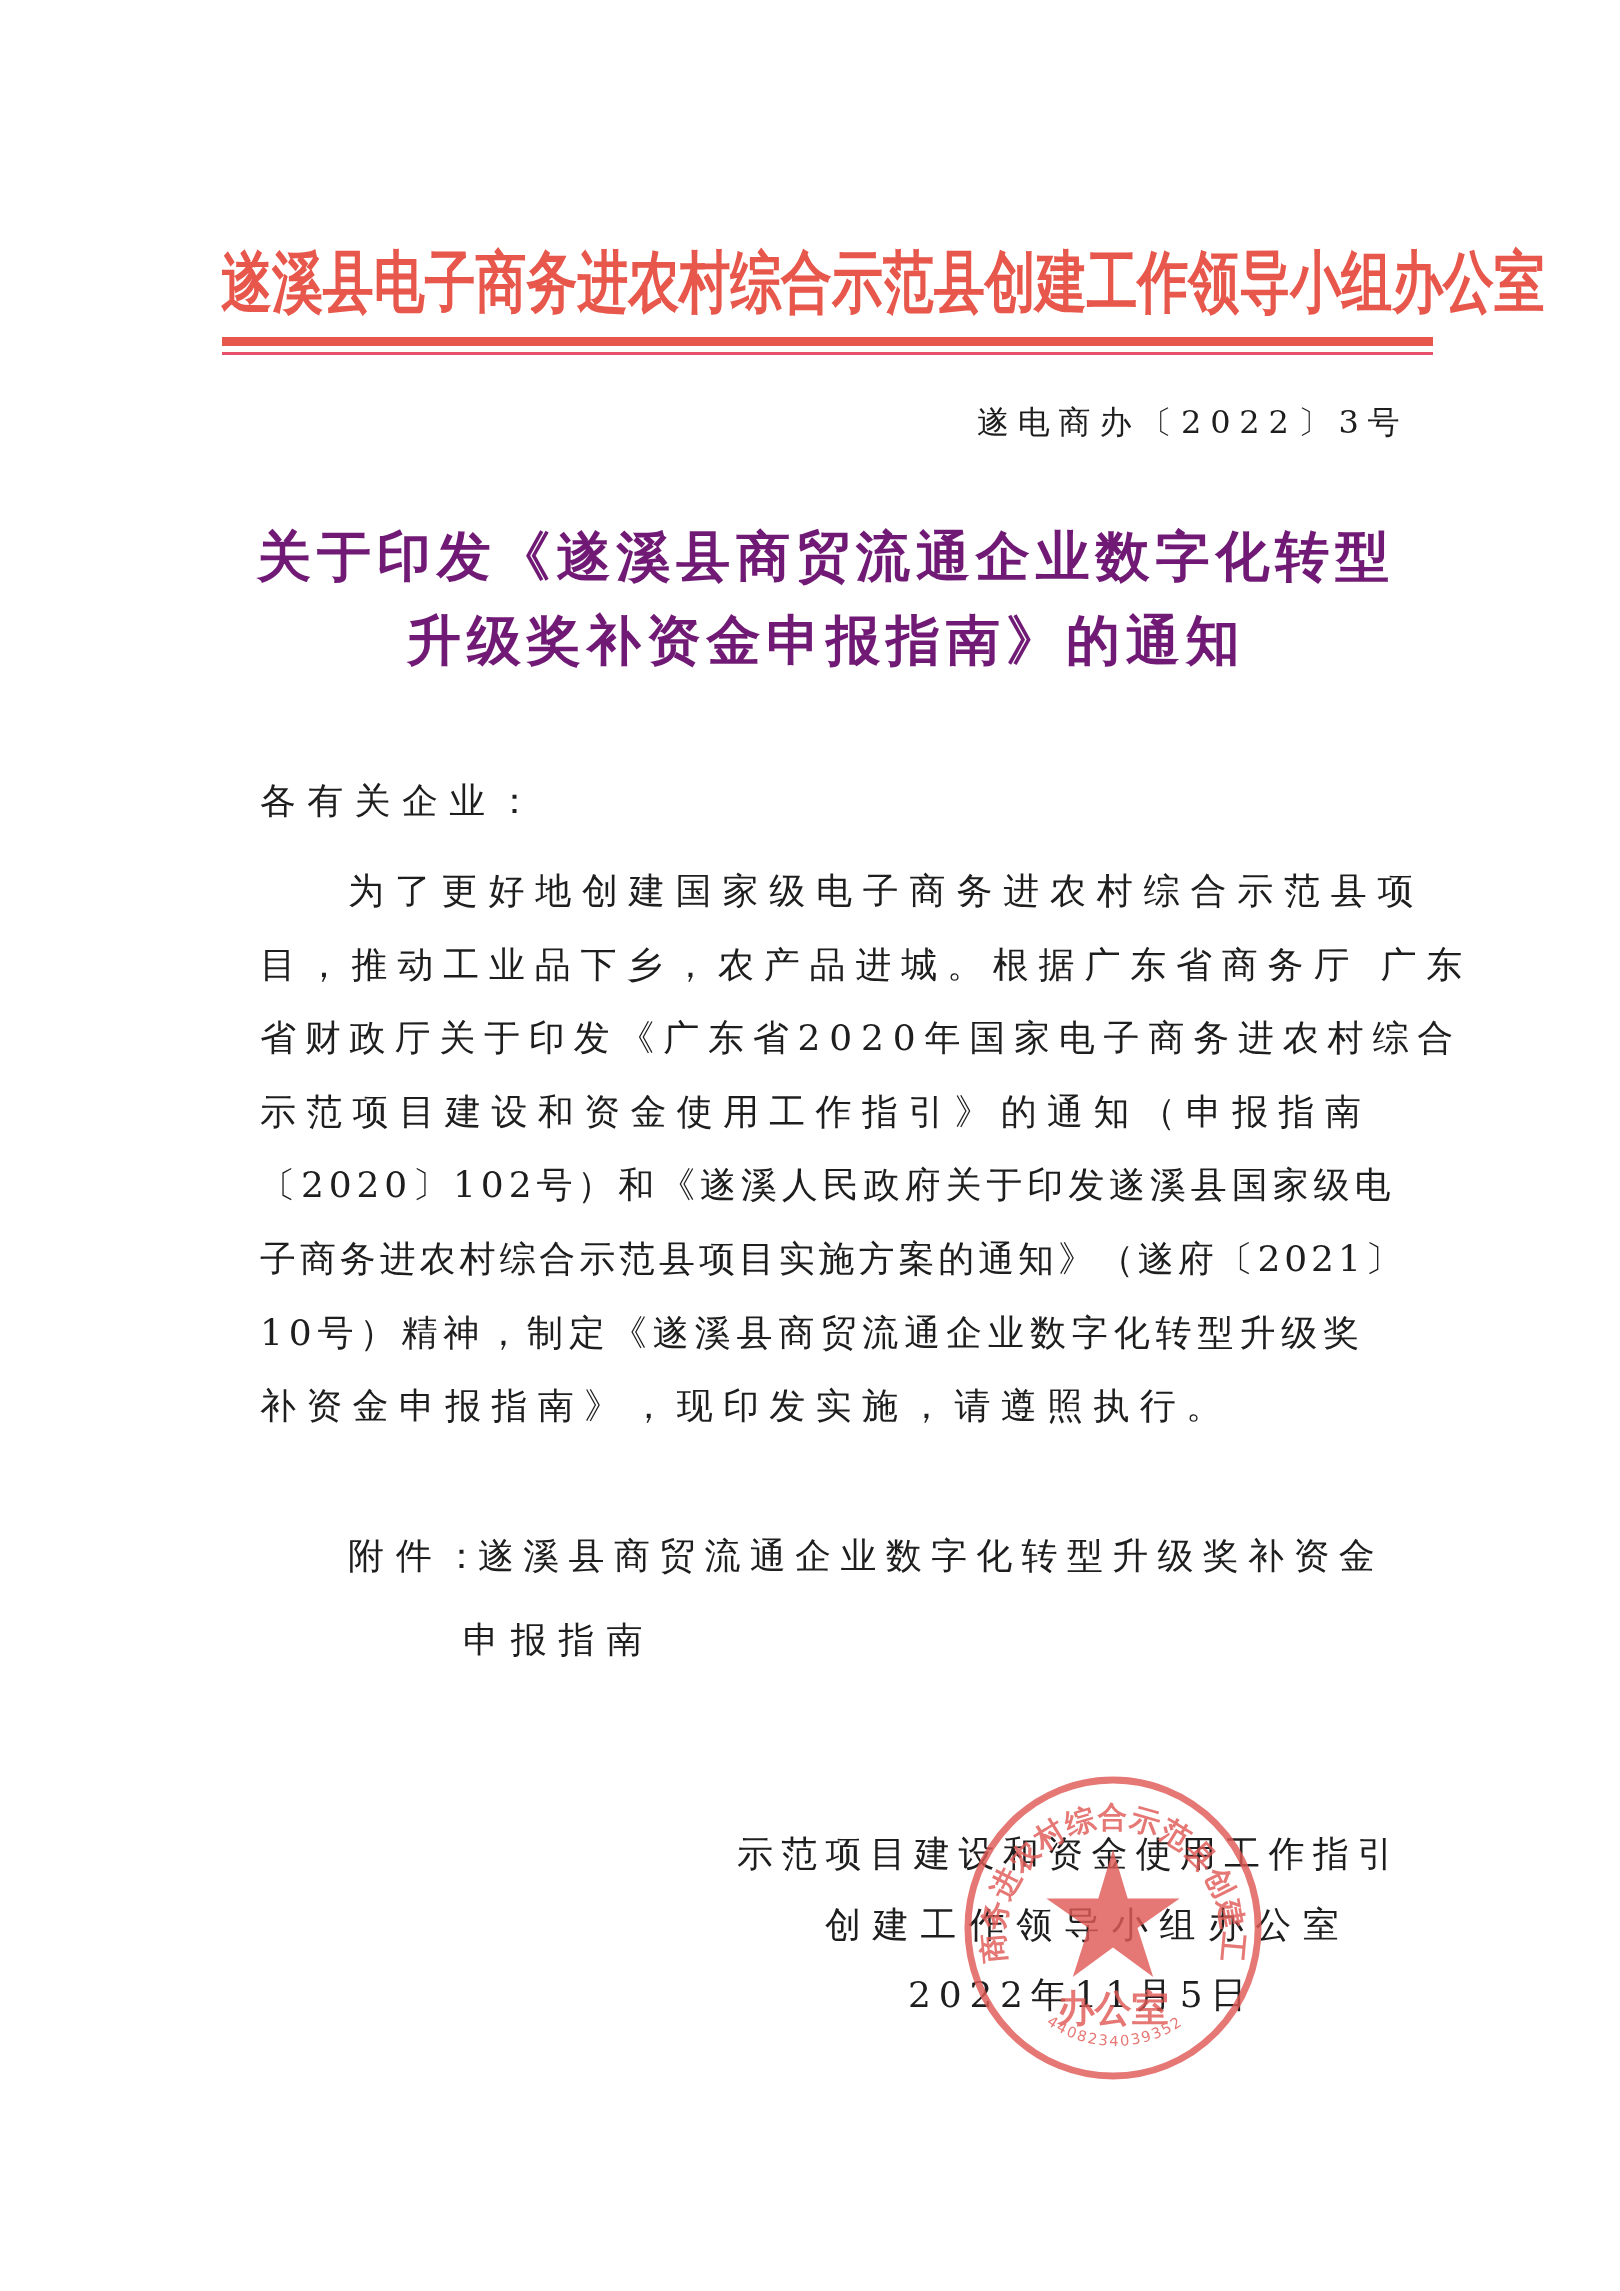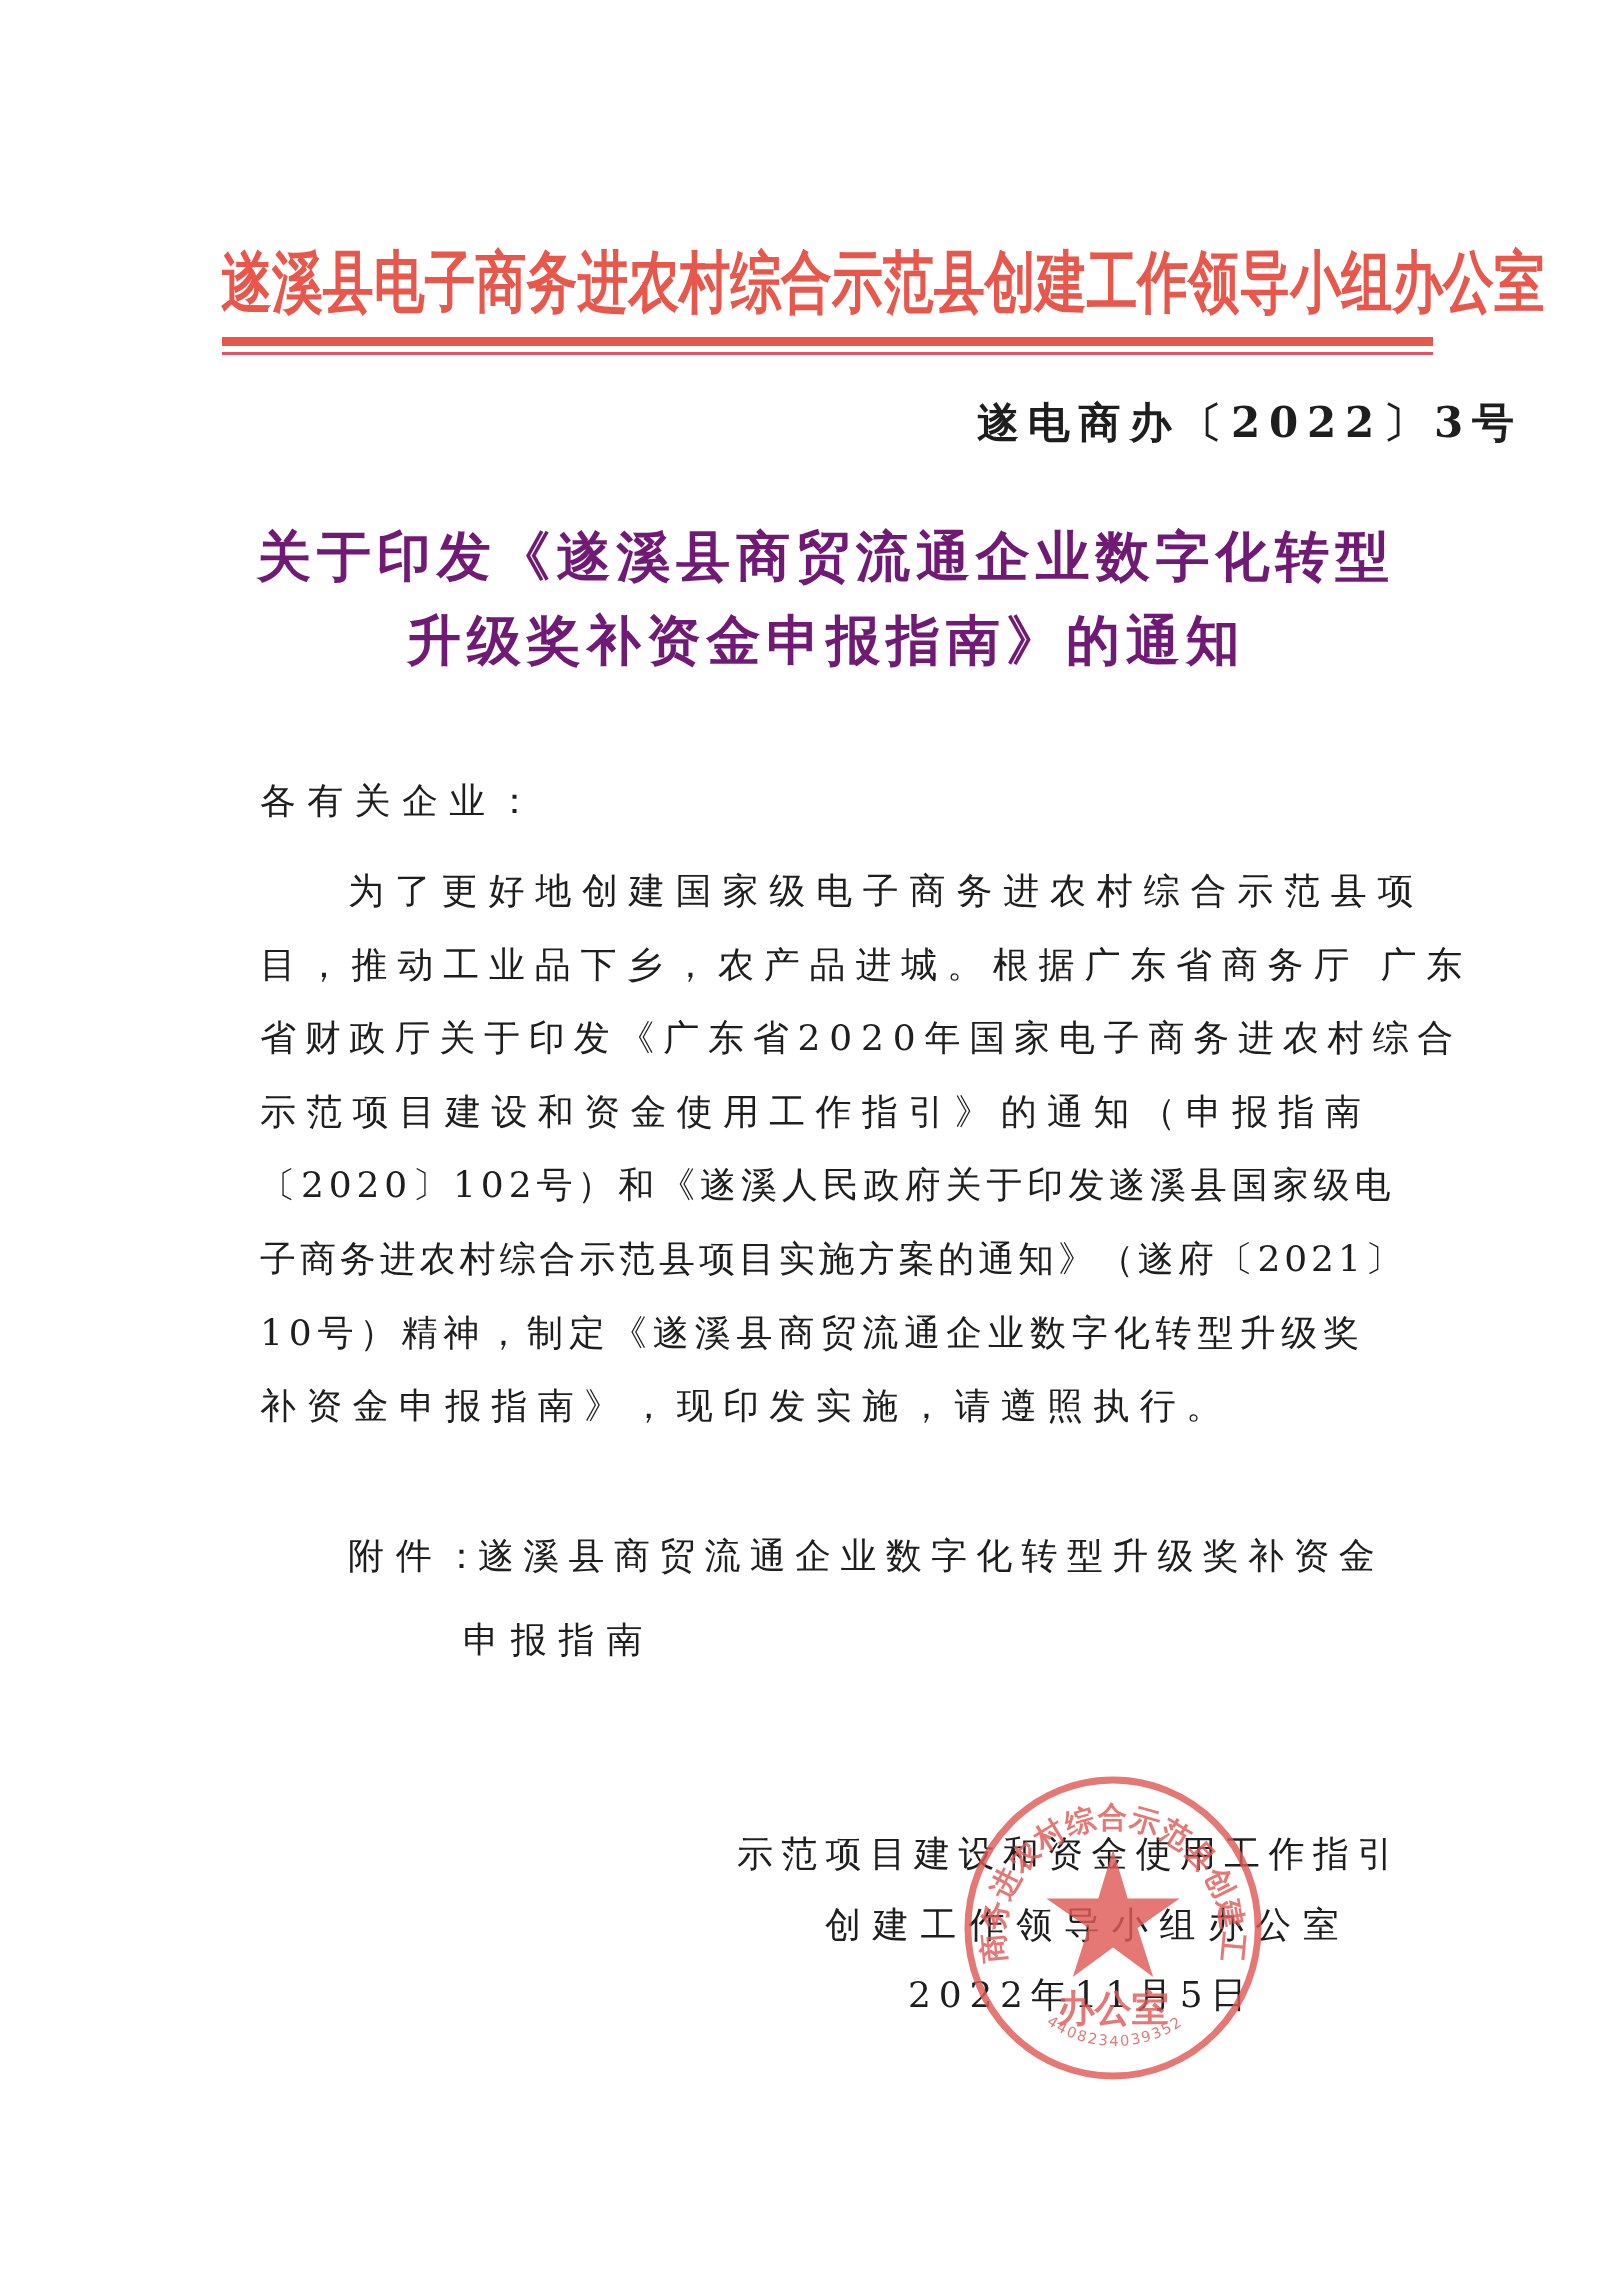--- a/index.html
+++ b/index.html
@@ -43,24 +43,23 @@
     top: 352px;
     width: 1211px;
     height: 2.9px;
     background: #e6506a;
   }
 
   
   .docno {
     left: 977px;
     top: 398px;
-    font-size: 42px;
+    font-size: 32px;
     line-height: 49px;
     letter-spacing: 8.8px;
-    font-weight: bold;
   }
 
   
   .title {
     font-family: "DejaVu Sans", "Liberation Sans", sans-serif;
     font-weight: bold;
     font-size: 54px;
     line-height: 65px;
     color: #701a75;
   }

